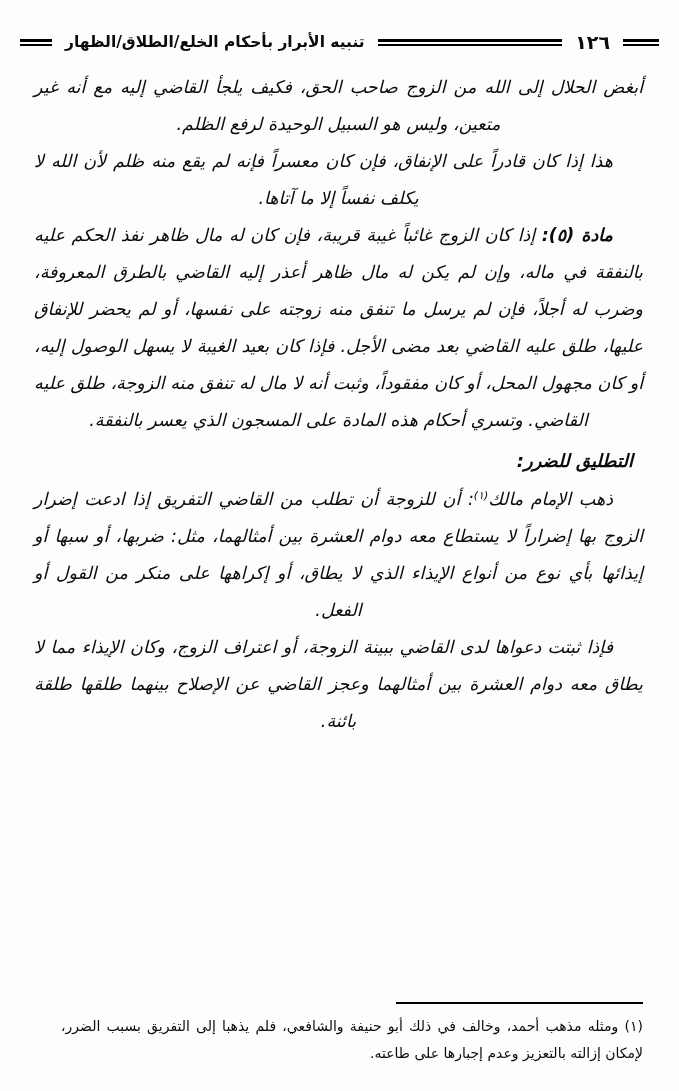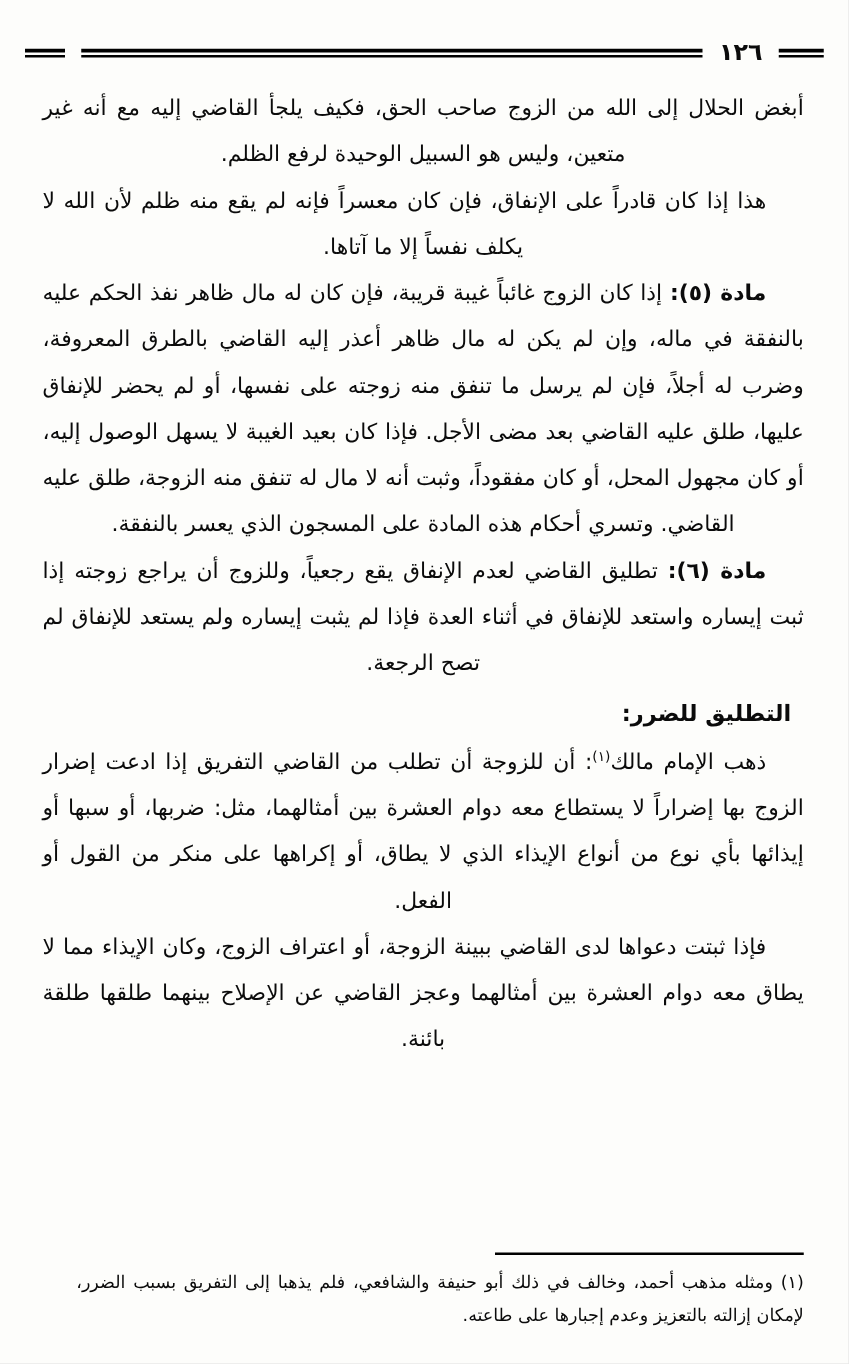--- a/index.html
+++ b/index.html
@@ -34,21 +34,21 @@
   .book-title {
     font-size:15.5px; font-weight:bold; white-space:nowrap;
   }
   
   .body-text {
     padding:16px 36px 0 34px;
     font-size:17.5px;
     line-height:37px;
     text-align:justify;
   }
-  .para { margin:0; text-align:justify; text-align-last:center; }
+  .para { margin:0; text-align:justify; text-align-last:center;font-style:italic; }
   .para-continue { text-indent:0; }
   .para-indent, .para-article, .para-claim { text-indent:30px; }
   .para-article .lead { font-weight:bold; }
   .para-heading {
     font-size:18px; font-weight:bold;
     text-align:center; text-align-last:right;
     text-indent:10px;
     margin:3px 0 2px 0;
   }
   sup.refmark {
@@ -74,28 +74,28 @@
 </style>
 </head>
 <body>
 
 <div class="page">
 
   <div class="header">
     <div class="rule rule-sm-r"></div>
     <div class="page-number">١٢٦</div>
     <div class="rule rule-mid"></div>
+    <div class="book-title">تنبيه الأبرار بأحكام الخلع/الطلاق/الظهار</div>
     <div class="rule rule-sm-l"></div>
   </div>
 
   <div class="body-text">
       <p class="para para-continue"><span class="ptext">أبغض الحلال إلى الله من الزوج صاحب الحق، فكيف يلجأ القاضي إليه مع أنه غير متعين، وليس هو السبيل الوحيدة لرفع الظلم.</span></p>
       <p class="para para-indent"><span class="ptext">هذا إذا كان قادراً على الإنفاق، فإن كان معسراً فإنه لم يقع منه ظلم لأن الله لا يكلف نفساً إلا ما آتاها.</span></p>
       <p class="para para-article"><span class="lead">مادة (٥):</span> <span class="ptext">إذا كان الزوج غائباً غيبة قريبة، فإن كان له مال ظاهر نفذ الحكم عليه بالنفقة في ماله، وإن لم يكن له مال ظاهر أعذر إليه القاضي بالطرق المعروفة، وضرب له أجلاً، فإن لم يرسل ما تنفق منه زوجته على نفسها، أو لم يحضر للإنفاق عليها، طلق عليه القاضي بعد مضى الأجل. فإذا كان بعيد الغيبة لا يسهل الوصول إليه، أو كان مجهول المحل، أو كان مفقوداً، وثبت أنه لا مال له تنفق منه الزوجة، طلق عليه القاضي. وتسري أحكام هذه المادة على المسجون الذي يعسر بالنفقة.</span></p>
-      <p class="para para-article"><span class="lead">مادة (٦):</span> <span class="ptext">تطليق القاضي لعدم الإنفاق يقع رجعياً، وللزوج أن يراجع زوجته إذا ثبت إيساره واستعد للإنفاق في أثناء العدة فإذا لم يثبت إيساره ولم يستعد للإنفاق لم تصح الرجعة.</span></p>
       <h2 class="para para-heading"><span class="ptext">التطليق للضرر:</span></h2>
       <p class="para para-claim"><span class="lead">ذهب الإمام مالك</span><sup class="refmark">(١)</sup><span class="ptext">: أن للزوجة أن تطلب من القاضي التفريق إذا ادعت إضرار الزوج بها إضراراً لا يستطاع معه دوام العشرة بين أمثالهما، مثل: ضربها، أو سبها أو إيذائها بأي نوع من أنواع الإيذاء الذي لا يطاق، أو إكراهها على منكر من القول أو الفعل.</span></p>
       <p class="para para-indent"><span class="ptext">فإذا ثبتت دعواها لدى القاضي ببينة الزوجة، أو اعتراف الزوج، وكان الإيذاء مما لا يطاق معه دوام العشرة بين أمثالهما وعجز القاضي عن الإصلاح بينهما طلقها طلقة بائنة.</span></p>
     </div>
 
   <div class="footnote">
     <div class="fn-rule"></div>
     <p class="fn-text"><span class="fn-marker">(١)</span> <span>ومثله مذهب أحمد، وخالف في ذلك أبو حنيفة والشافعي، فلم يذهبا إلى التفريق بسبب الضرر، لإمكان إزالته بالتعزيز وعدم إجبارها على طاعته.</span></p>
   </div>
 

